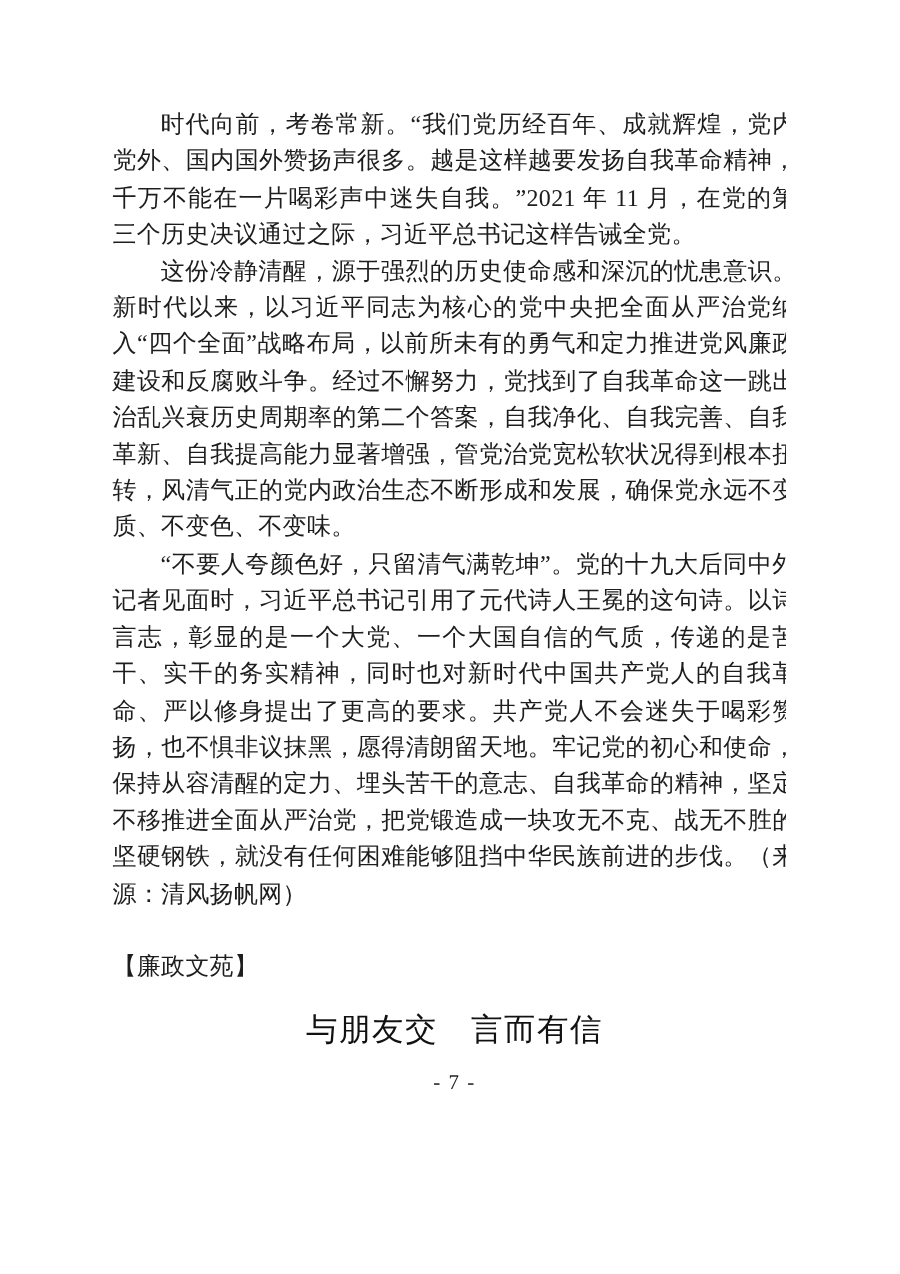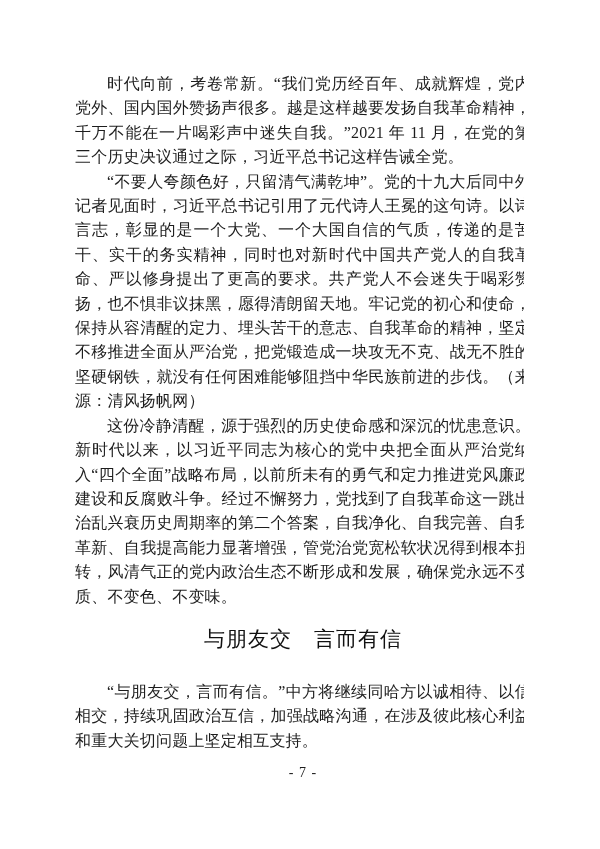--- a/index.html
+++ b/index.html
@@ -60,25 +60,25 @@
   }
 </style>
 </head>
 <body>
 
 <div class="page">
   <div class="doc-body">
 
     <p class="body-para">时代向前，考卷常新。“我们党历经百年、成就辉煌，党内党外、国内国外赞扬声很多。越是这样越要发扬自我革命精神，千万不能在一片喝彩声中迷失自我。”2021 年 11 月，在党的第三个历史决议通过之际，习近平总书记这样告诫全党。</p>
 
+    <p class="body-para">这份冷静清醒，源于强烈的历史使命感和深沉的忧患意识。新时代以来，以习近平同志为核心的党中央把全面从严治党纳入“四个全面”战略布局，以前所未有的勇气和定力推进党风廉政建设和反腐败斗争。经过不懈努力，党找到了自我革命这一跳出治乱兴衰历史周期率的第二个答案，自我净化、自我完善、自我革新、自我提高能力显著增强，管党治党宽松软状况得到根本扭转，风清气正的党内政治生态不断形成和发展，确保党永远不变质、不变色、不变味。</p>
+
     <p class="body-para">“不要人夸颜色好，只留清气满乾坤”。党的十九大后同中外记者见面时，习近平总书记引用了元代诗人王冕的这句诗。以诗言志，彰显的是一个大党、一个大国自信的气质，传递的是苦干、实干的务实精神，同时也对新时代中国共产党人的自我革命、严以修身提出了更高的要求。共产党人不会迷失于喝彩赞扬，也不惧非议抹黑，愿得清朗留天地。牢记党的初心和使命，保持从容清醒的定力、埋头苦干的意志、自我革命的精神，坚定不移推进全面从严治党，把党锻造成一块攻无不克、战无不胜的坚硬钢铁，就没有任何困难能够阻挡中华民族前进的步伐。（来源：清风扬帆网）</p>
 
-    <p class="body-para">这份冷静清醒，源于强烈的历史使命感和深沉的忧患意识。新时代以来，以习近平同志为核心的党中央把全面从严治党纳入“四个全面”战略布局，以前所未有的勇气和定力推进党风廉政建设和反腐败斗争。经过不懈努力，党找到了自我革命这一跳出治乱兴衰历史周期率的第二个答案，自我净化、自我完善、自我革新、自我提高能力显著增强，管党治党宽松软状况得到根本扭转，风清气正的党内政治生态不断形成和发展，确保党永远不变质、不变色、不变味。</p>
-
+    <div class="section-header">【廉政文苑】</div>
 
     <h1 class="article-title">与朋友交　言而有信</h1>
 
-    <p class="body-para para-after-title">“与朋友交，言而有信。”中方将继续同哈方以诚相待、以信相交，持续巩固政治互信，加强战略沟通，在涉及彼此核心利益和重大关切问题上坚定相互支持。</p>
 
     <div class="page-number">- 7 -</div>
 
   </div>
 </div>
 
 </body></html>

